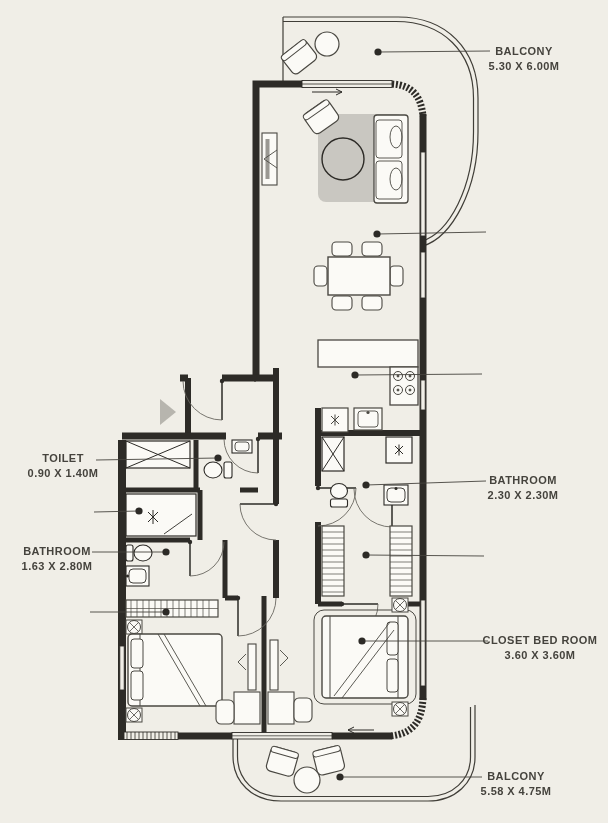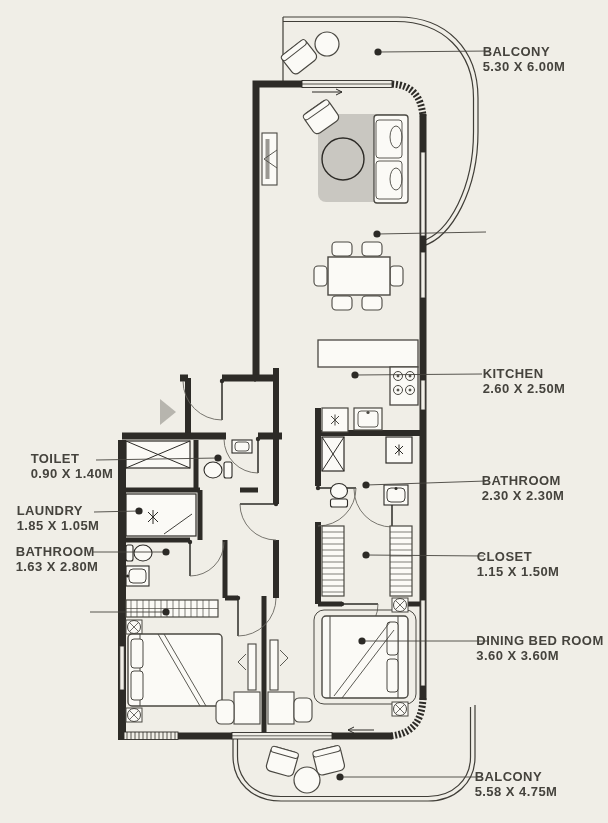--- a/index.html
+++ b/index.html
@@ -7,22 +7,22 @@
     position:relative;
     width:608px;height:823px;
     background:#f0eee7;
     font-family:"Liberation Sans", sans-serif;
     overflow:hidden;
   }
   .stage svg{position:absolute;left:0;top:0;}
   .plan-label{
     position:absolute;
     transform:translateX(-50%);
-    text-align:left;
-    font-size:13px;
+    text-align:center;
+    font-size:11px;
     line-height:15px;
     font-weight:700;
     letter-spacing:.45px;
     color:#45433d;
     white-space:nowrap;
     z-index:2;
   }
 </style>
 </head>
 <body>
@@ -354,46 +354,34 @@
     <circle cx="366" cy="555" r="3.6"></circle>
     <circle cx="362" cy="641" r="3.6"></circle>
     <circle cx="340" cy="777" r="3.6"></circle>
   </g>
 </svg>
 
   <div class="plan-label" style="left:524px;top:44px">
     <div>BALCONY</div>
     <div>5.30 X 6.00M</div>
   </div>
-  <div class="plan-label" style="left:524px;top:366px">
-    <div>KITCHEN</div>
-    <div>2.60 X 2.50M</div>
-  </div>
-  <div class="plan-label" style="left:72px;top:451px">
+  <div class="plan-label" style="left:63px;top:451px">
     <div>TOILET</div>
     <div>0.90 X 1.40M</div>
-  </div>
-  <div class="plan-label" style="left:58px;top:503px">
-    <div>LAUNDRY</div>
-    <div>1.85 X 1.05M</div>
   </div>
   <div class="plan-label" style="left:57px;top:544px">
     <div>BATHROOM</div>
     <div>1.63 X 2.80M</div>
   </div>
   <div class="plan-label" style="left:523px;top:473px">
     <div>BATHROOM</div>
     <div>2.30 X 2.30M</div>
   </div>
-  <div class="plan-label" style="left:518px;top:549px">
-    <div>CLOSET</div>
-    <div>1.15 X 1.50M</div>
-  </div>
   <div class="plan-label" style="left:540px;top:633px">
-    <div>DINING BED ROOM</div>
+    <div>CLOSET BED ROOM</div>
     <div>3.60 X 3.60M</div>
   </div>
   <div class="plan-label" style="left:516px;top:769px">
     <div>BALCONY</div>
     <div>5.58 X 4.75M</div>
   </div>
 
 </div>
 
 </body></html>

